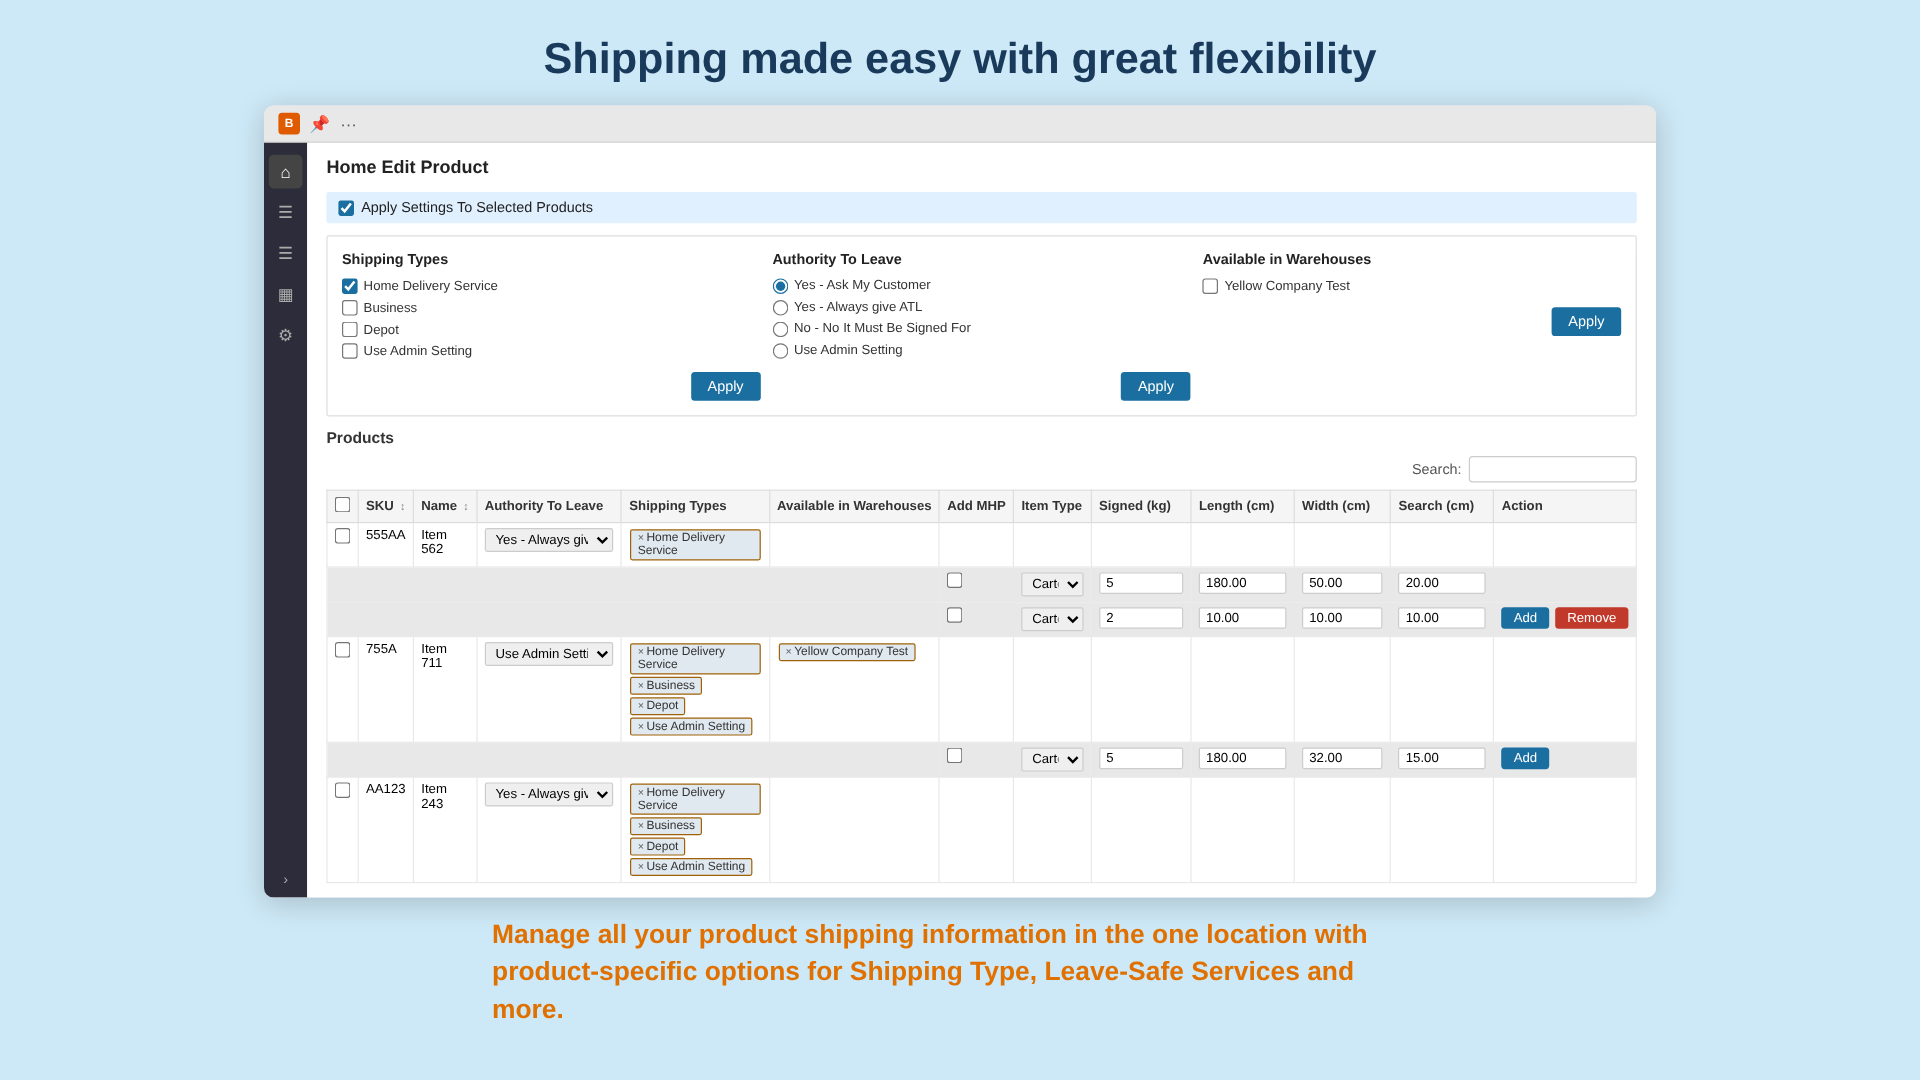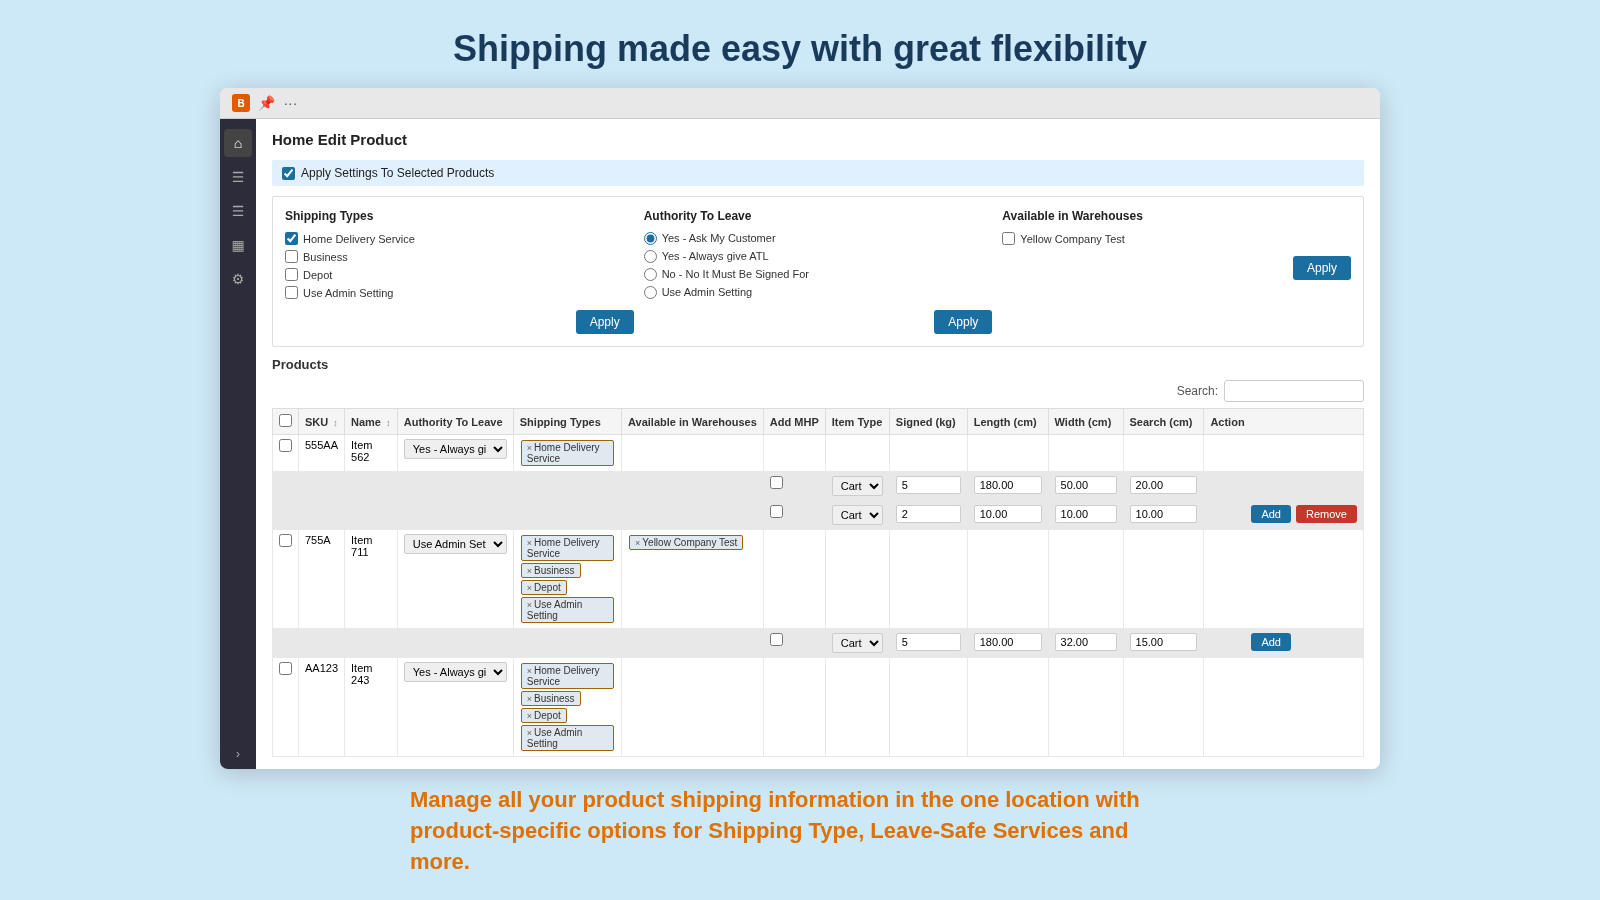--- a/index.html
+++ b/index.html
@@ -204,21 +204,20 @@
       width: 100%;
     }
     .add-btn {
       background: #1a6fa0;
       color: white;
       border: none;
       padding: 3px 10px;
       font-size: 11px;
       border-radius: 3px;
       cursor: pointer;
-      margin-left: 41px;
     }
     .remove-btn {
       background: #c0392b;
       color: white;
       border: none;
       padding: 3px 10px;
       font-size: 11px;
       border-radius: 3px;
       cursor: pointer;
       margin-left: 2px;

